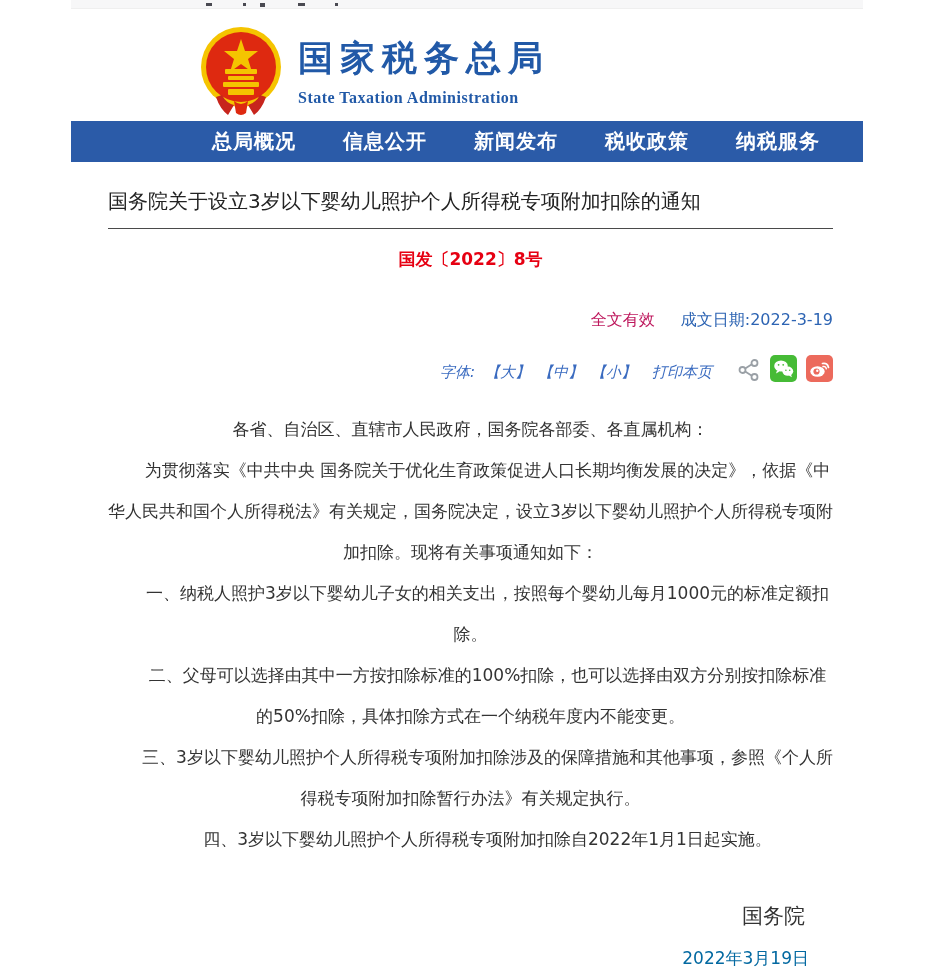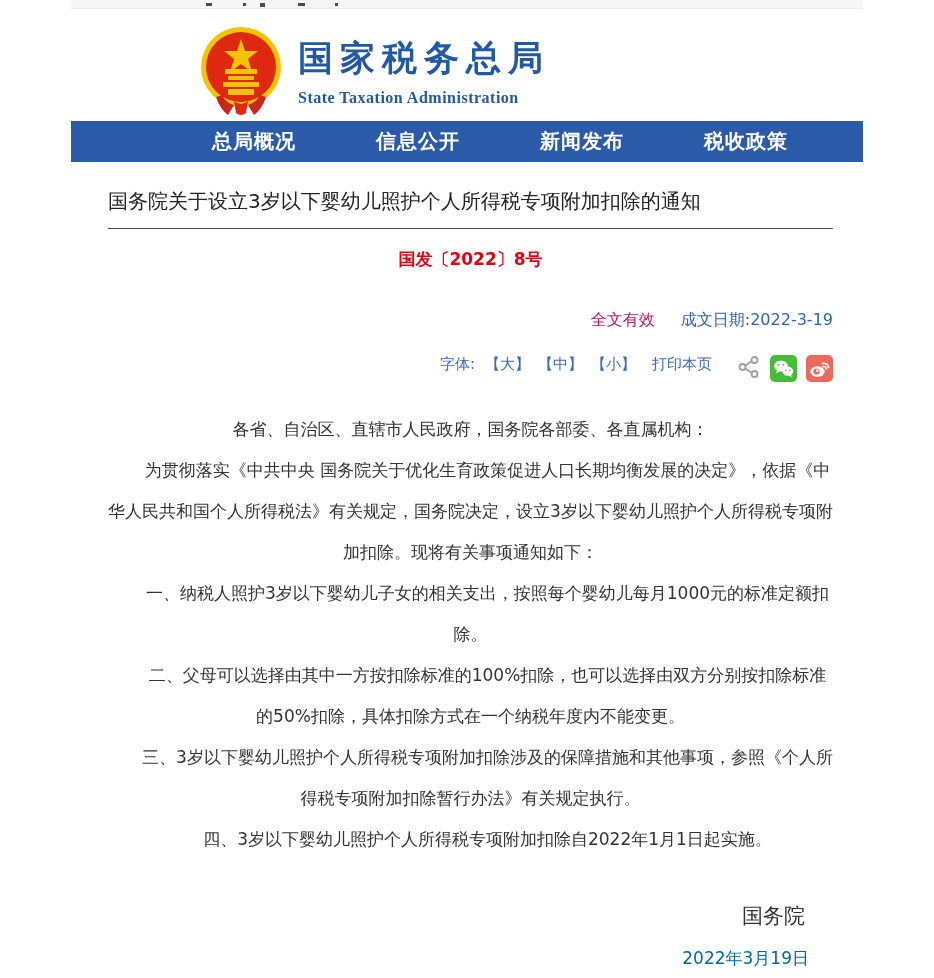--- a/index.html
+++ b/index.html
@@ -18,34 +18,34 @@
   .logo-cn { font-size:35px; font-weight:bold; color:#2159a7; letter-spacing:7px; line-height:40px; }
   .logo-en { font-family:"Liberation Serif","DejaVu Serif",serif; font-size:16px; font-weight:bold; color:#2159a7; letter-spacing:0.5px; margin-top:11px; }
 
   .search-area { position:absolute; left:845px; top:27px; width:160px; }
   .search-input { width:150px; height:33px; border:2px solid #4e8fd0; border-radius:5px; padding:0 8px; font-size:15px; color:#333; font-family:"DejaVu Sans",sans-serif; outline:none; }
   .search-input::placeholder { color:#3b3b3b; opacity:1; }
   .hotwords { margin-top:13px; font-size:14px; color:#333; white-space:nowrap; }
   .hotword-link { margin-left:4px; cursor:pointer; }
 
   
-  .nav { width:100%; height:41px; background:#2b5ba8; display:flex; align-items:center; padding-left:141px; column-gap:80px; }
+  .nav { width:100%; height:41px; background:#2b5ba8; display:flex; align-items:center; padding-left:141px; column-gap:47px; }
   .nav-item { color:#fff; font-size:20px; font-weight:bold; letter-spacing:1px; white-space:nowrap; cursor:pointer; }
 
   
   .content { padding:0 30px 0 37px; }
   .doc-title { margin-top:24px; text-align:left; font-size:20px; font-weight:normal; color:#222; line-height:30px; }
   .title-rule { border:none; border-top:1px solid #4a4a4a; margin-top:12px; }
   .doc-number { margin-top:19px; text-align:center; font-size:17px; font-weight:bold; color:#e60012; }
 
   .status-row { margin-top:39px; text-align:right; font-size:16px; }
   .validity { color:#be185d; margin-right:26px; }
   .written-date { color:#2d64b3;margin-top:18px; }
 
-  .tools-row { margin-top:24px; display:flex; justify-content:flex-end; align-items:flex-start; font-size:15px; color:#3a6bc0; }
+  .tools-row { margin-top:24px; display:flex; justify-content:flex-end; align-items:flex-end; font-size:15px; color:#3a6bc0;font-style:italic; }
   .tools-row .lbl { margin-right:10px; }
   .font-size-btn { margin-right:8px; cursor:pointer; }
   .print-btn { margin-left:8px; margin-right:16px; cursor:pointer; }
   .icon-btn { display:inline-flex; margin-left:9px; cursor:pointer; }
 
   .doc-body { margin-top:27px; font-size:17px; color:#333; line-height:41px; }
   .doc-body p { margin:0;text-align:center; }
   .doc-body p.indent { text-indent:2em; }
 
   .signature { margin-top:42px; text-align:right; padding-right:28px; font-size:21px; color:#333; }

